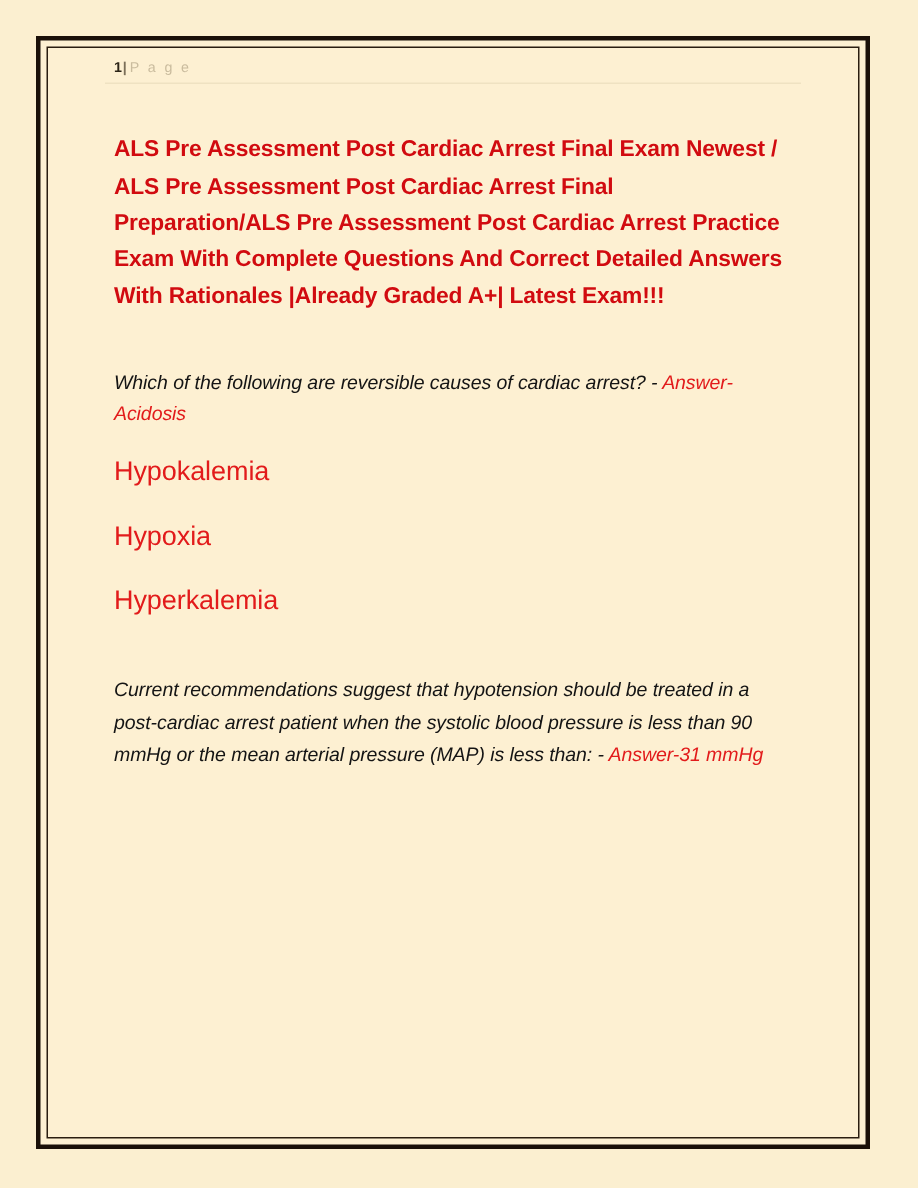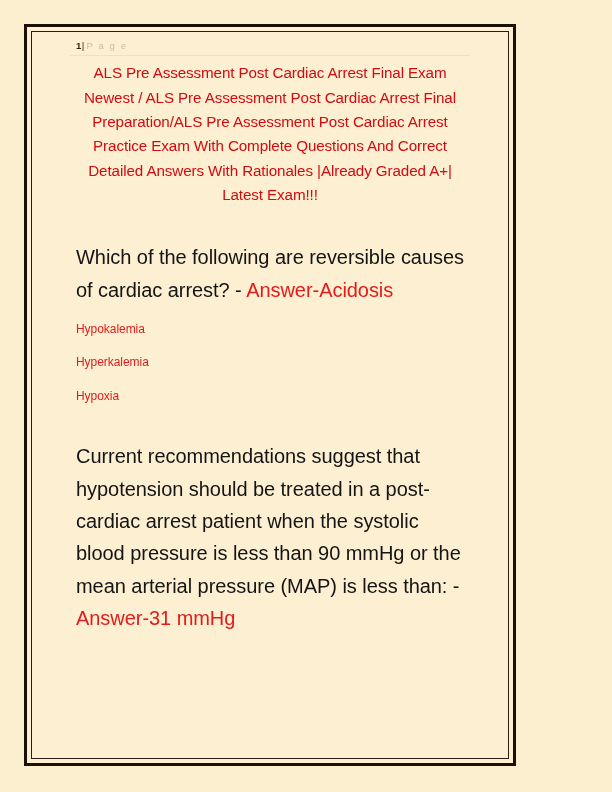--- a/index.html
+++ b/index.html
@@ -13,21 +13,21 @@
     overflow: hidden;
     font-family: "Liberation Sans", sans-serif;
     -webkit-font-smoothing: antialiased;
   }
 
   
   .page-frame {
     position: absolute;
     left: 24px;
     top: 24px;
-    width: 492px;   
+    width: 556px;   
     height: 742px;  
     box-sizing: border-box;
     border: 3px solid #1a1008;
     background: #fdf0d2;
   }
   .page-frame-inner {
     position: absolute;
     left: 4px;
     top: 4px;
     right: 4px;
@@ -71,48 +71,48 @@
     color: #cabc9e;
   }
   .header-rule {
     margin-top: 3px;
     height: 1px;
     background: #efe2c2;
   }
 
   
   .doc-title {
-    margin: 5px 6px 0 6px;
-    text-align: center;
+    margin: 32px 6px 0 6px;
     color: #d10b10;
-    font-weight: normal;
+    font-weight: bold;
     font-size: 15.2px;
     line-height: 1.60;
     letter-spacing: -0.1px;
   }
 
   
   .qa-block {
     margin: 0 6px;
   }
   .block-gap {
     height: 34px;
   }
   .q-line {
     color: #141414;
-    font-size: 20px;
+    font-size: 13px;
     line-height: 1.62;
     letter-spacing: -0.05px;
+    font-style: italic;
   }
   .q-line .ans {
     color: #e21b1b;
   }
   .opt-line {
     color: #e21b1b;
-    font-size: 12px;
+    font-size: 18px;
     line-height: 1.62;
     margin-top: 14px;
     letter-spacing: -0.05px;
   }
 </style>
 </head>
 <body>
 
 <div class="page-frame">
   <div class="page-frame-inner">
@@ -123,22 +123,22 @@
       </div>
       <div class="header-rule"></div>
 
       <div class="doc-title">ALS Pre Assessment Post Cardiac Arrest Final Exam Newest / ALS Pre Assessment Post Cardiac Arrest Final Preparation/ALS Pre Assessment Post Cardiac Arrest Practice Exam With Complete Questions And Correct Detailed Answers With Rationales |Already Graded A+| Latest Exam!!!</div>
 
       <div class="block-gap"></div>
 
       <div class="qa-block">
         <div class="q-line"><span>Which of the following are reversible causes of cardiac arrest? - </span><span class="ans">Answer-Acidosis</span></div>
         <div class="opt-line">Hypokalemia</div>
+        <div class="opt-line">Hypoxia</div>
         <div class="opt-line">Hyperkalemia</div>
-        <div class="opt-line">Hypoxia</div>
       </div>
 
       <div class="block-gap"></div>
 
       <div class="qa-block">
         <div class="q-line"><span>Current recommendations suggest that hypotension should be treated in a post-cardiac arrest patient when the systolic blood pressure is less than 90 mmHg or the mean arterial pressure (MAP) is less than: - </span><span class="ans">Answer-31 mmHg</span></div>
       </div>
 
       <div class="block-gap"></div>
 

